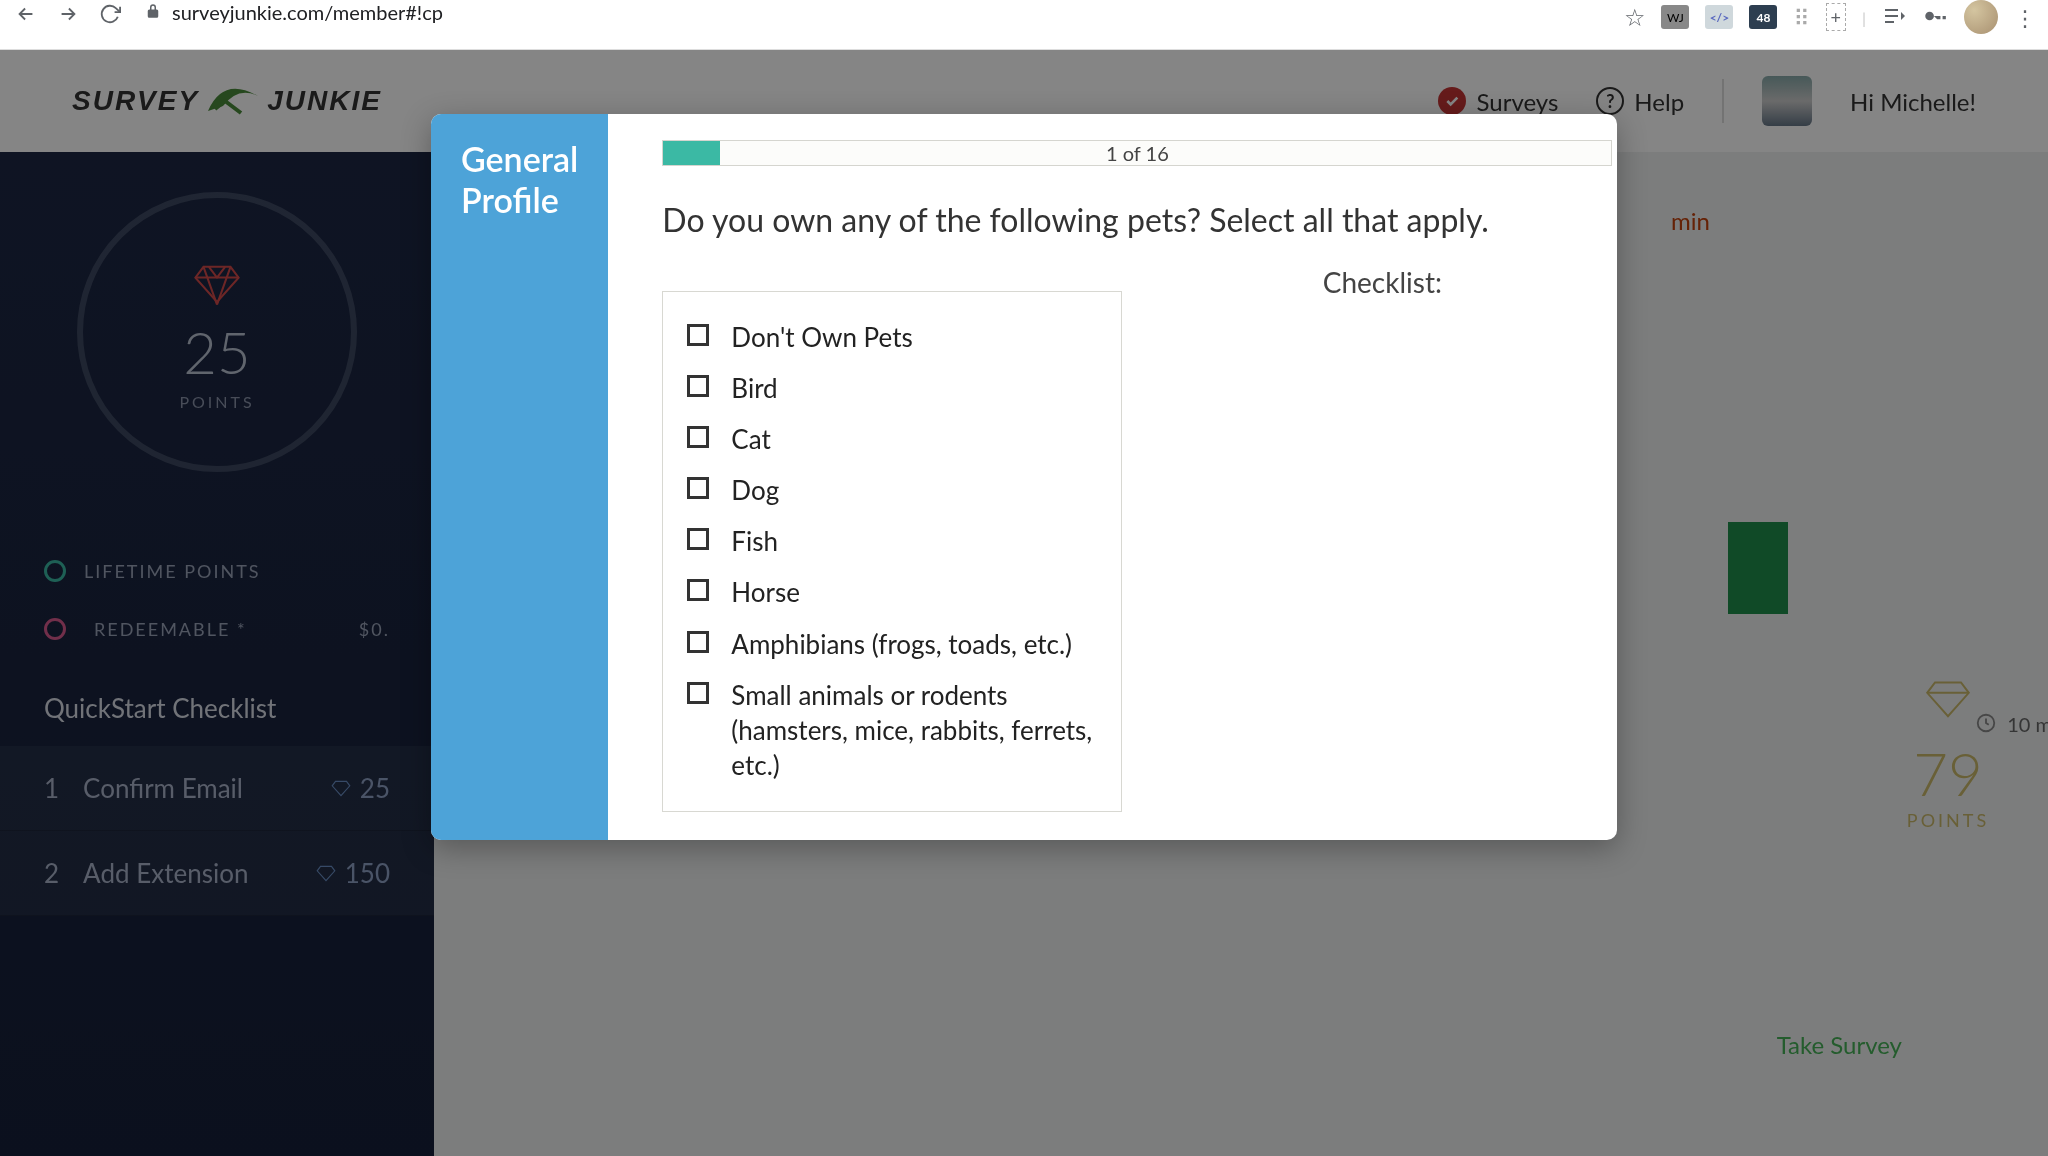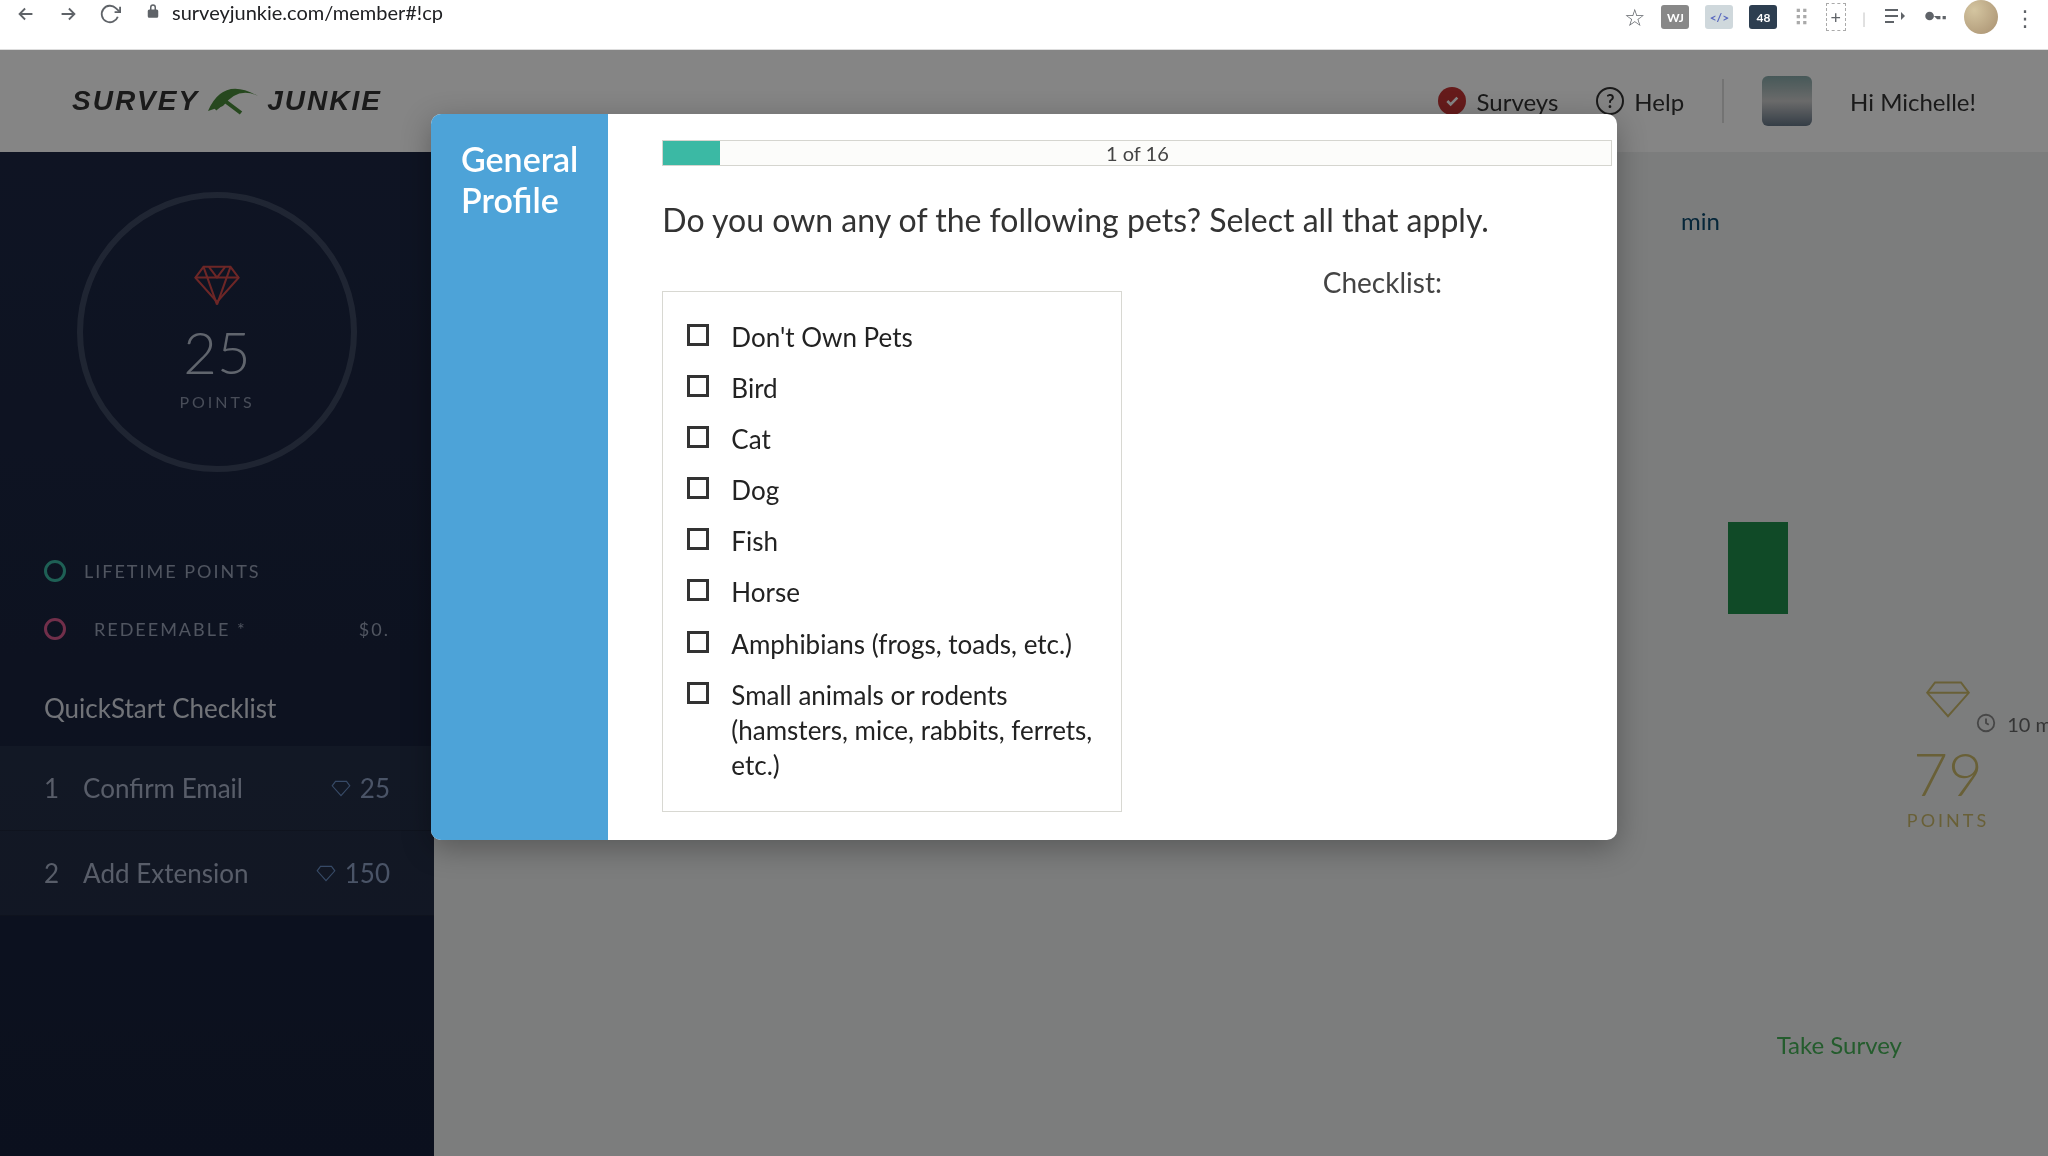--- a/index.html
+++ b/index.html
@@ -33,21 +33,21 @@
   font-size: 20px;
   padding-left: 6px;
 }
 .lock-icon { color: #5f6368; }
 .browser-icons { display: flex; align-items: center; gap: 16px; color: #5f6368; }
 .ext-badge {
   width: 28px; height: 24px;
   display: inline-flex; align-items: center; justify-content: center;
   font-size: 12px; border-radius: 3px;
 }
-.ext-wj { background: #888; color: #ffffff; font-weight: bold; }
+.ext-wj { background: #888; color: #000000; font-weight: normal; }
 .ext-pp { background: #cfd8dc; color: #5c6bc0; font-weight: bold; }
 .ext-num { background: #2d3e50; color: #fff; font-weight: bold; }
 .avatar {
   width: 34px; height: 34px; border-radius: 50%;
   background: radial-gradient(circle at 30% 30%, #d4c5a0, #a89070);
 }
 
 
 .site-header {
   height: 102px;
@@ -122,22 +122,22 @@
   padding: 26px 44px;
   color: #a9b3c9;
   background: rgba(255,255,255,0.05);
   border-bottom: 1px solid rgba(0,0,0,0.15);
 }
 .check-row .num { font-size: 26px; margin-right: 24px; color: #a9b3c9; }
 .check-row .label { flex: 1; font-size: 26px; }
 .check-row .pts { display: flex; align-items: center; gap: 8px; font-size: 26px; color: #8fa1c5; }
 .main-panel { flex: 1; position: relative; }
 .badge-min {
-  position: absolute; right: 328px; top: 54px;
-  font-size: 24px; color: #0c4a6e;
+  position: absolute; right: 338px; top: 54px;
+  font-size: 24px; color: #c2410c;
 }
 .card-right {
   position: absolute; right: -20px; top: 520px; width: 240px;
   text-align: center; color: #c9b86a;
 }
 .card-right .pt { font-size: 60px; font-weight: 300; }
 .card-right .ptl { font-size: 18px; letter-spacing: 3px; }
 .green-bar {
   position: absolute; right: 260px; top: 370px;
   width: 60px; height: 92px; background: #1f8f4c;

